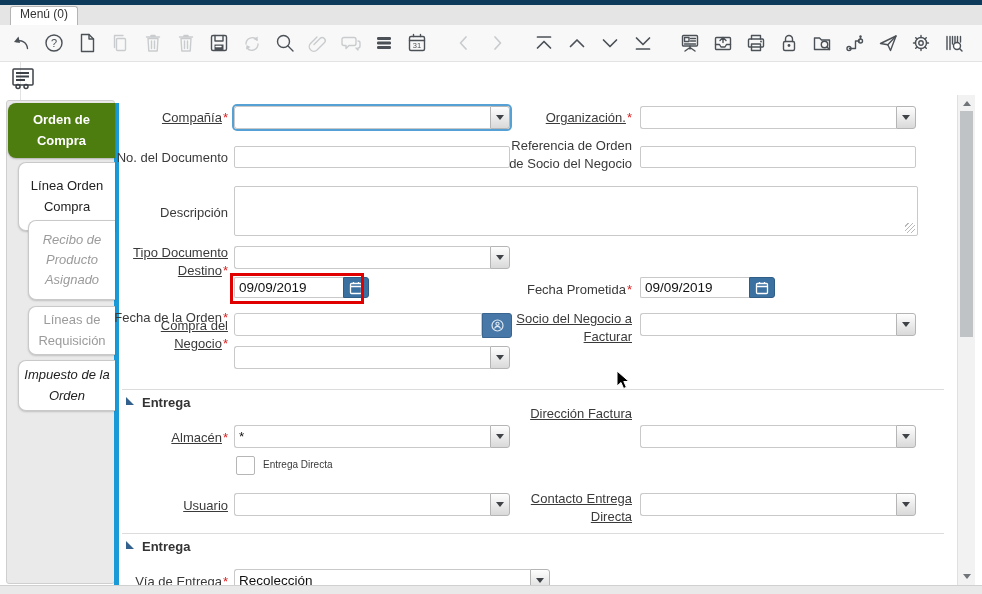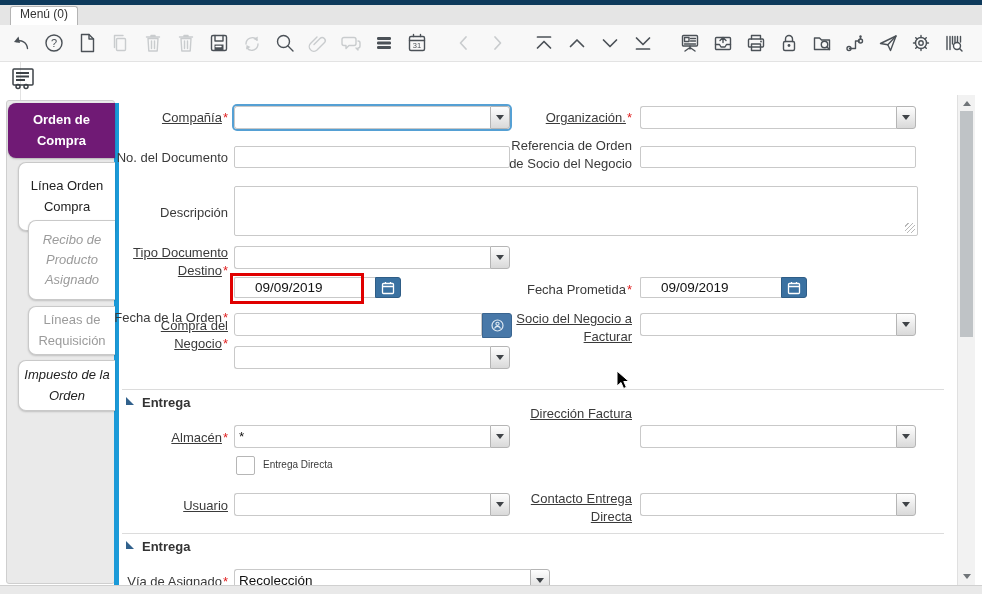--- a/index.html
+++ b/index.html
@@ -28,40 +28,40 @@
   
   .rowtoggle{position:absolute;left:10px;top:66px;width:26px;height:26px;cursor:pointer;}
   .rowtoggle svg{stroke:#3c4247;fill:none;stroke-width:1.5;}
   .rowtoggle svg .fil{fill:#3c4247;stroke:none;}
   .gutterline{position:absolute;left:20px;top:62px;width:1px;height:38px;background:#e2e2e2;}
 
   
   .sidepanel{position:absolute;left:6px;top:100px;width:109px;height:484px;background:#eaeaea;border:1px solid #cfcfcf;border-radius:3px;box-sizing:border-box;}
   .bluevline{position:absolute;left:114px;top:103px;width:5px;height:482px;background:#1b9ad8;}
   .stab{position:absolute;box-sizing:border-box;display:flex;align-items:center;justify-content:center;text-align:center;font-size:13px;line-height:1.55;border-radius:8px 0 0 8px;cursor:pointer;}
-  .stab.t1{left:8px;top:103px;width:107px;height:55px;background:#701a75;color:#fff;font-weight:bold;box-shadow:0 1px 2px rgba(0,0,0,.25);}
+  .stab.t1{left:8px;top:103px;width:107px;height:55px;background:#4d7c0f;color:#fff;font-weight:bold;box-shadow:0 1px 2px rgba(0,0,0,.25);}
   .stab.white{background:#fff;border:1px solid #c9c9c9;border-right:none;box-shadow:0 1px 2px rgba(0,0,0,.18);color:#222;}
   .stab.t2{left:18px;top:162px;width:97px;height:69px;}
   .stab.t3{left:28px;top:220px;width:87px;height:80px;color:#9b9b9b;font-style:italic;}
   .stab.t4{left:28px;top:306px;width:87px;height:49px;color:#9b9b9b;}
   .stab.t5{left:18px;top:360px;width:97px;height:51px;color:#222;font-style:italic;}
 
   
   .flabel{position:absolute;font-size:13px;text-align:right;line-height:1.35;}
   .flabel .u{text-decoration:underline;}
   .req{color:#e02020;margin-left:1px;}
   .tinput{position:absolute;box-sizing:border-box;border:1px solid #c9c9c9;border-radius:2px;background:#fff;font-size:13.5px;font-family:"Liberation Sans",sans-serif;padding:2px 4px;color:#111;}
   textarea.tinput{resize:none;}
   .combo{position:absolute;display:flex;box-sizing:border-box;}
   .combo input{flex:1;min-width:0;border:1px solid #c9c9c9;border-right:none;border-radius:3px 0 0 3px;font-size:13.5px;font-family:"Liberation Sans",sans-serif;padding:2px 4px;color:#111;}
   .combo .cbtn{width:18px;border:1px solid #b5b5b5;border-radius:0 3px 3px 0;background:linear-gradient(#fefefe,#d9d9d9);display:flex;align-items:center;justify-content:center;cursor:pointer;}
   .combo .cbtn:after{content:"";width:0;height:0;border-left:4px solid transparent;border-right:4px solid transparent;border-top:5px solid #3f4347;}
   .combo.focused{box-shadow:0 0 0 2px #55a0d4;border-radius:3px;}
   .datewidget{position:absolute;display:flex;}
-  .datewidget input{width:100px;border:1px solid #c9c9c9;border-right:none;border-radius:2px 0 0 2px;font-size:13.5px;font-family:"Liberation Sans",sans-serif;padding:2px 20px;color:#111;}
+  .datewidget input{width:100px;border:1px solid #c9c9c9;border-right:none;border-radius:2px 0 0 2px;font-size:13.5px;font-family:"Liberation Sans",sans-serif;padding:2px 4px;color:#111;}
   .calbtn{width:24px;background:#3a71a1;border:1px solid #2f5d86;border-radius:0 3px 3px 0;display:flex;align-items:center;justify-content:center;cursor:pointer;}
   .redbox{position:absolute;left:230px;top:273px;width:134px;height:31px;border:3px solid #e00000;box-sizing:border-box;pointer-events:none;}
   .bpbtn{position:absolute;left:482px;top:313px;width:28px;height:23px;background:#4878a8;border:1px solid #3a6590;border-radius:0 3px 3px 0;display:flex;align-items:center;justify-content:center;cursor:pointer;}
   .checkbox{position:absolute;left:236px;top:456px;width:19px;height:19px;background:#fff;border:1px solid #b6b6b6;border-radius:2px;box-sizing:border-box;cursor:pointer;}
   .cblabel{position:absolute;left:263px;top:459px;font-size:10px;}
   .divider{position:absolute;left:122px;width:822px;height:1px;background:#dcdcdc;}
   .sechead{position:absolute;font-size:13px;font-weight:bold;color:#333;}
   .sectri{position:absolute;width:0;height:0;border-left:8px solid #31618c;border-top:8px solid transparent;}
   .resize-corner{position:absolute;left:905px;top:223px;width:10px;height:10px;background:repeating-linear-gradient(135deg,transparent,transparent 2px,#b9b9b9 2px,#b9b9b9 3px);pointer-events:none;}
 
@@ -397,21 +397,21 @@
   <div class="flabel" style="left:508px;top:490px;width:124px;"><span class="u">Contacto Entrega Directa</span></div>
   <div class="combo" style="left:640px;top:493px;width:276px;height:23px;">
       <input value="" style="">
       <span class="cbtn"></span>
     </div>
 
   <div class="divider" style="top:533px;"></div>
   <div class="sectri" style="left:126px;top:541px;"></div>
   <div class="sechead" style="left:142px;top:539px;"><span>Entrega</span></div>
 
-  <div class="flabel" style="left:108px;top:573px;width:120px;"><span>Vía de Asignado</span><span class="req">*</span></div>
+  <div class="flabel" style="left:108px;top:573px;width:120px;"><span>Vía de Entrega</span><span class="req">*</span></div>
   <div class="combo" style="left:234px;top:569px;width:316px;height:23px;">
       <input value="Recolección" style="">
       <span class="cbtn"></span>
     </div>
 
   <div class="vscroll">
     <div class="varrow up"></div>
     <div class="vthumb"></div>
     <div class="varrow down"></div>
   </div>

